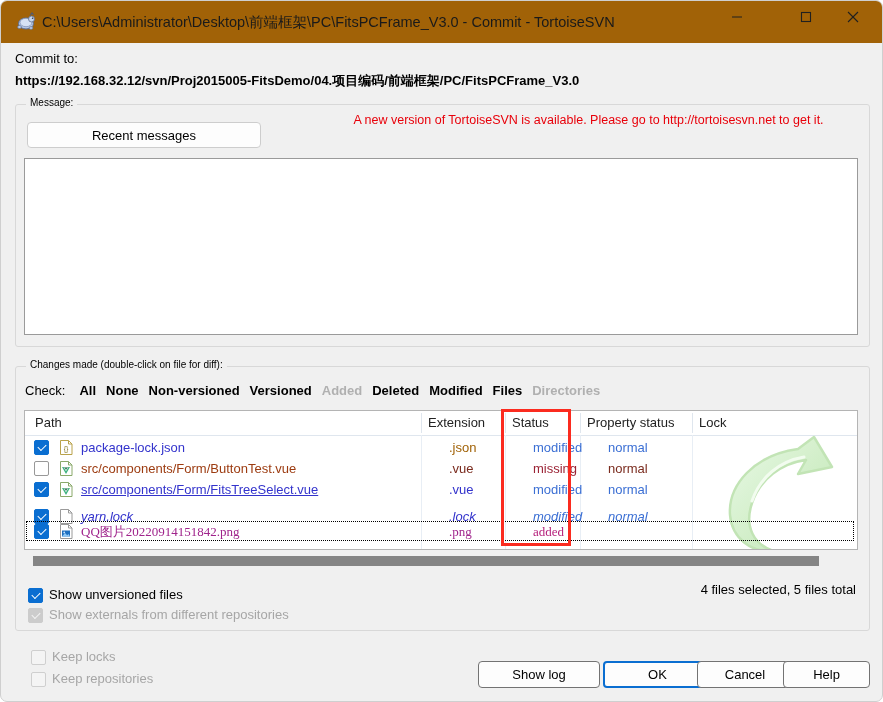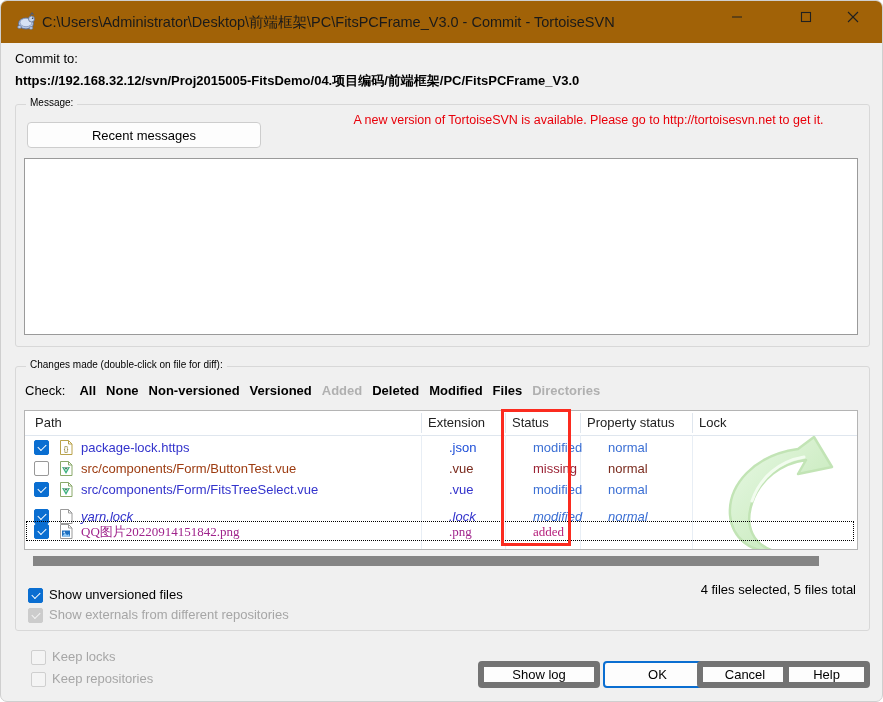--- a/index.html
+++ b/index.html
@@ -344,21 +344,21 @@
     white-space: nowrap;
   }
 
   
   .dlgbtn {
     position: absolute;
     top: 660px;
     height: 27px;
     box-sizing: border-box;
     background: #fdfdfd;
-    border: 6px solid #737373;
+    border: 1px solid #737373;
     border-radius: 4px;
     font-family: "Liberation Sans", sans-serif;
     font-size: 13px;
     color: #000;
     cursor: default;
     padding: 0;
   }
   #btn-showlog { left: 477px; width: 122px; }
   #btn-ok      { left: 602px; width: 109px; border: 2px solid #0a6ed1; }
   #btn-cancel  { left: 696px; width: 96px; }
@@ -462,22 +462,22 @@
     </div>
 
     <div id="rows-container">
         <div class="frow" style="top: 26px;">
           <span class="fcheck on"></span>
           <span class="ficon"><svg width="16" height="17" viewBox="0 0 16 17">
               <path d="M2.5 1.5h8l3.5 3.5v10.5h-11.5z" fill="#fff" stroke="#b9a24a" stroke-width="1"></path>
               <path d="M10.5 1.5v3.5h3.5" fill="none" stroke="#b9a24a" stroke-width="1"></path>
               <text x="8" y="12" font-family="Liberation Sans, sans-serif" font-size="7" fill="#8a7a28" text-anchor="middle">{}</text>
             </svg></span>
-          <span class="fname" style="color: rgb(51, 51, 204);">package-lock.https</span>
-          <span class="fext" style="color: #1d4ed8;">.json</span>
+          <span class="fname" style="color: rgb(51, 51, 204);">package-lock.json</span>
+          <span class="fext" style="color: #a16207;">.json</span>
           <span class="fstat" style="color: rgb(59, 111, 212);">modified</span>
           <span class="fprop" style="color: rgb(59, 111, 212);">normal</span>
         </div>
         <div class="frow" style="top: 47px;">
           <span class="fcheck off"></span>
           <span class="ficon"><svg width="16" height="17" viewBox="0 0 16 17">
               <path d="M2.5 1.5h8l3.5 3.5v10.5h-11.5z" fill="#fff" stroke="#8aa96a" stroke-width="1"></path>
               <path d="M10.5 1.5v3.5h3.5" fill="none" stroke="#8aa96a" stroke-width="1"></path>
               <path d="M4 7 L8 14 L12 7 L10.4 7 L8 11.2 L5.6 7 Z" fill="#3fb27f"></path>
               <path d="M6.2 7 L8 10.1 L9.8 7 L8.7 7 L8 8.2 L7.3 7 Z" fill="#2b6b4f"></path>
@@ -488,21 +488,21 @@
           <span class="fprop" style="color: rgb(122, 43, 30);">normal</span>
         </div>
         <div class="frow" style="top: 68px;">
           <span class="fcheck on"></span>
           <span class="ficon"><svg width="16" height="17" viewBox="0 0 16 17">
               <path d="M2.5 1.5h8l3.5 3.5v10.5h-11.5z" fill="#fff" stroke="#8aa96a" stroke-width="1"></path>
               <path d="M10.5 1.5v3.5h3.5" fill="none" stroke="#8aa96a" stroke-width="1"></path>
               <path d="M4 7 L8 14 L12 7 L10.4 7 L8 11.2 L5.6 7 Z" fill="#3fb27f"></path>
               <path d="M6.2 7 L8 10.1 L9.8 7 L8.7 7 L8 8.2 L7.3 7 Z" fill="#2b6b4f"></path>
             </svg></span>
-          <span class="fname" style="color: rgb(51, 51, 204);">src/components/Form/FitsTreeSelect.vue</span>
+          <span class="fname" style="color: rgb(51, 51, 204); text-decoration: underline;">src/components/Form/FitsTreeSelect.vue</span>
           <span class="fext" style="color: rgb(51, 51, 204);">.vue</span>
           <span class="fstat" style="color: rgb(59, 111, 212);">modified</span>
           <span class="fprop" style="color: rgb(59, 111, 212);">normal</span>
         </div>
         <div class="frow" style="top: 95px; font-style: italic;">
           <span class="fcheck on"></span>
           <span class="ficon"><svg width="16" height="17" viewBox="0 0 16 17">
               <path d="M2.5 1.5h8l3.5 3.5v10.5h-11.5z" fill="#fff" stroke="#9a9a9a" stroke-width="1"></path>
               <path d="M10.5 1.5v3.5h3.5" fill="none" stroke="#9a9a9a" stroke-width="1"></path>
             </svg></span>

